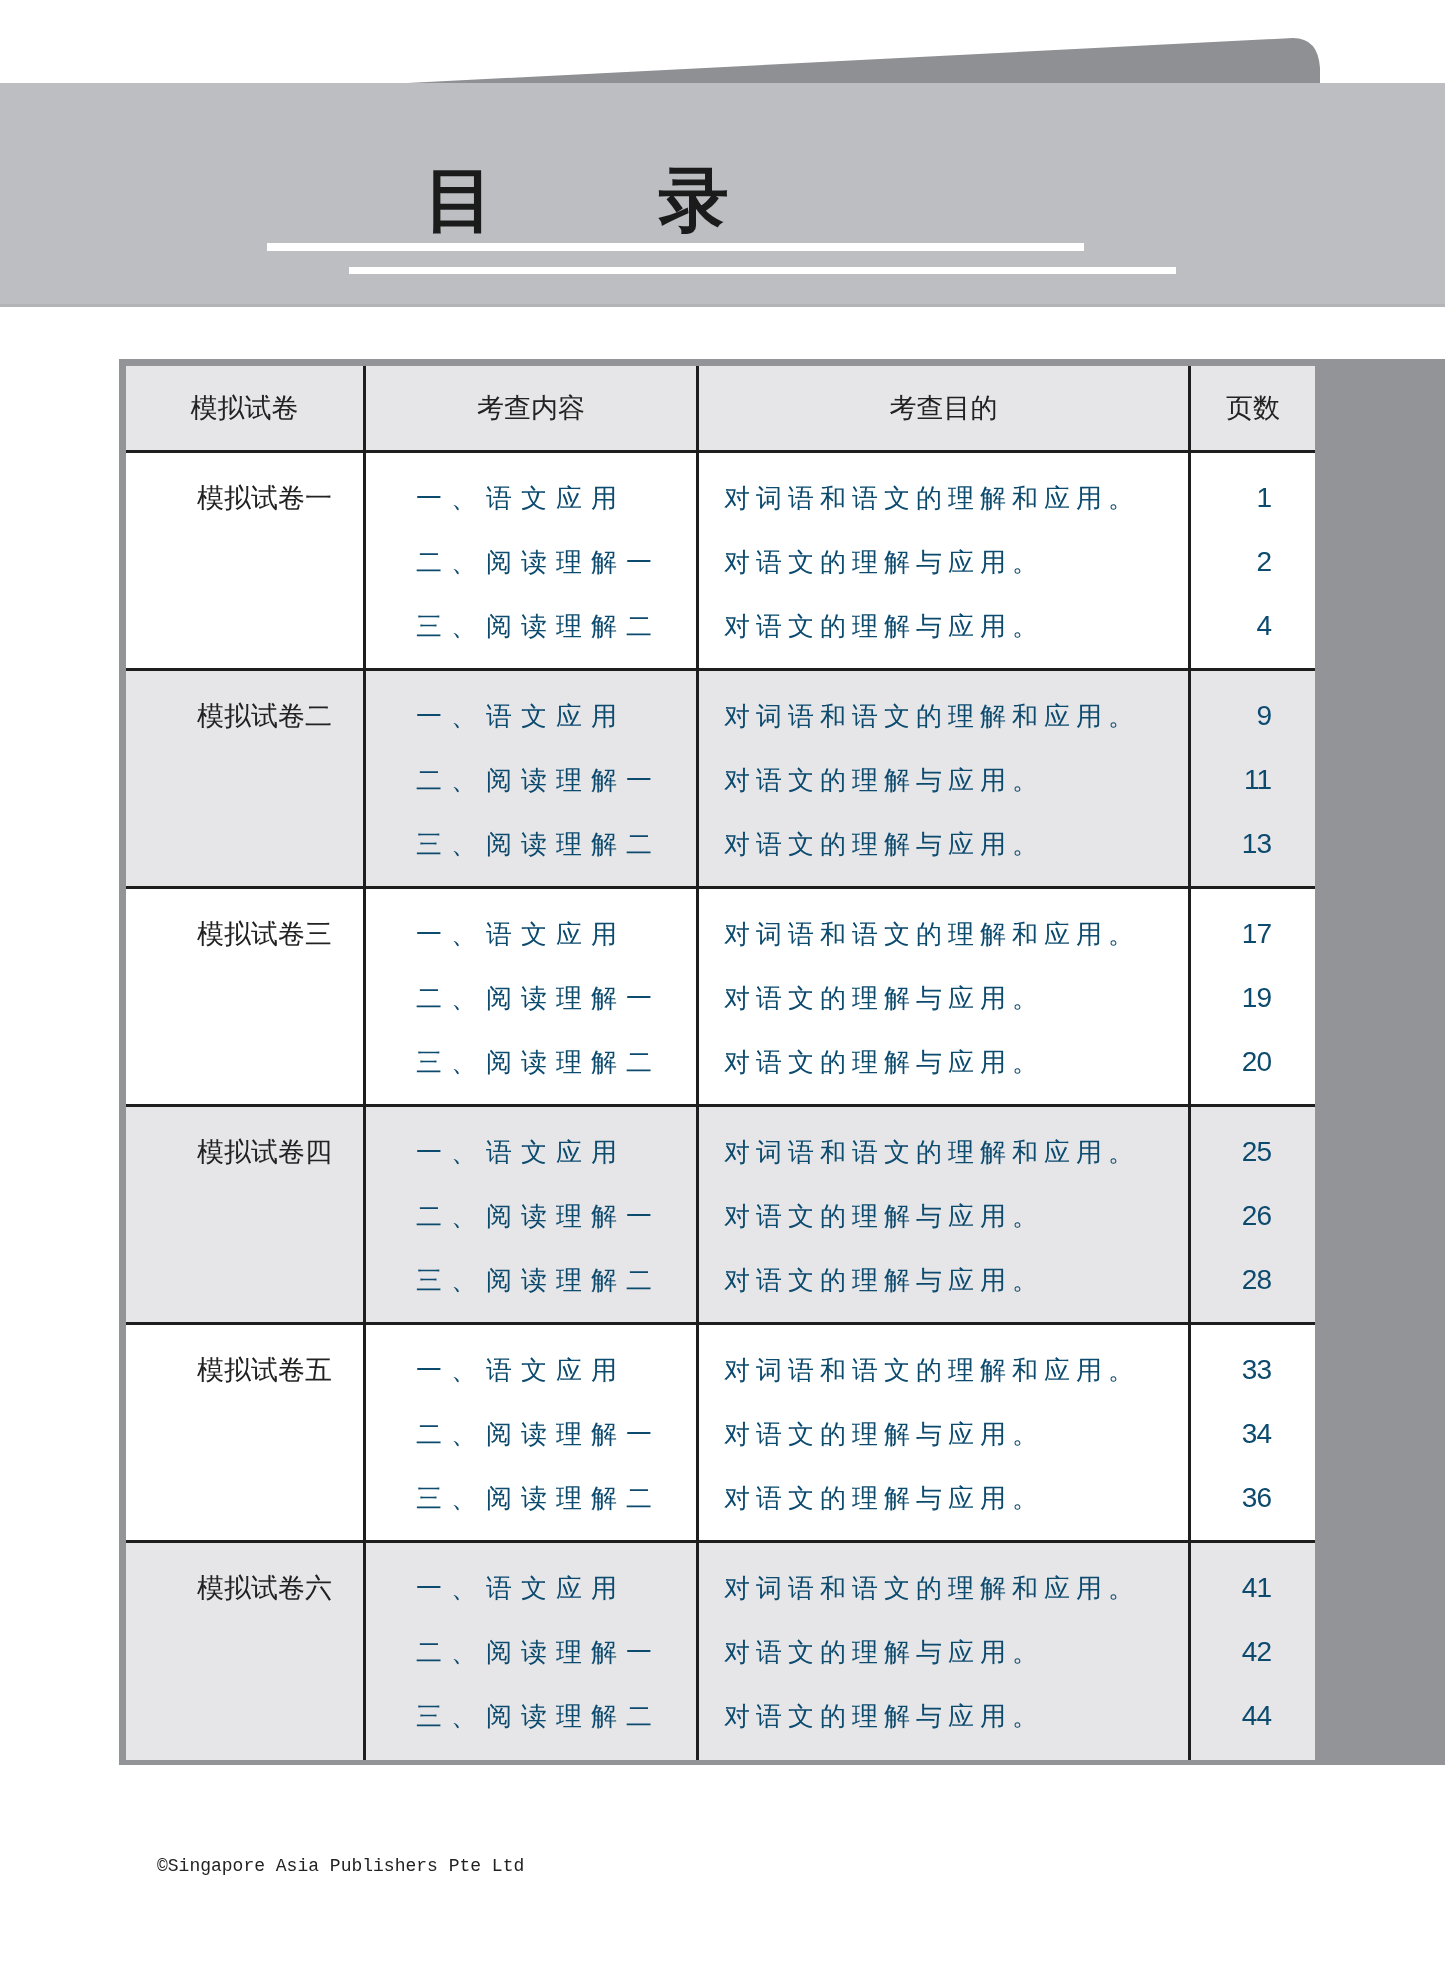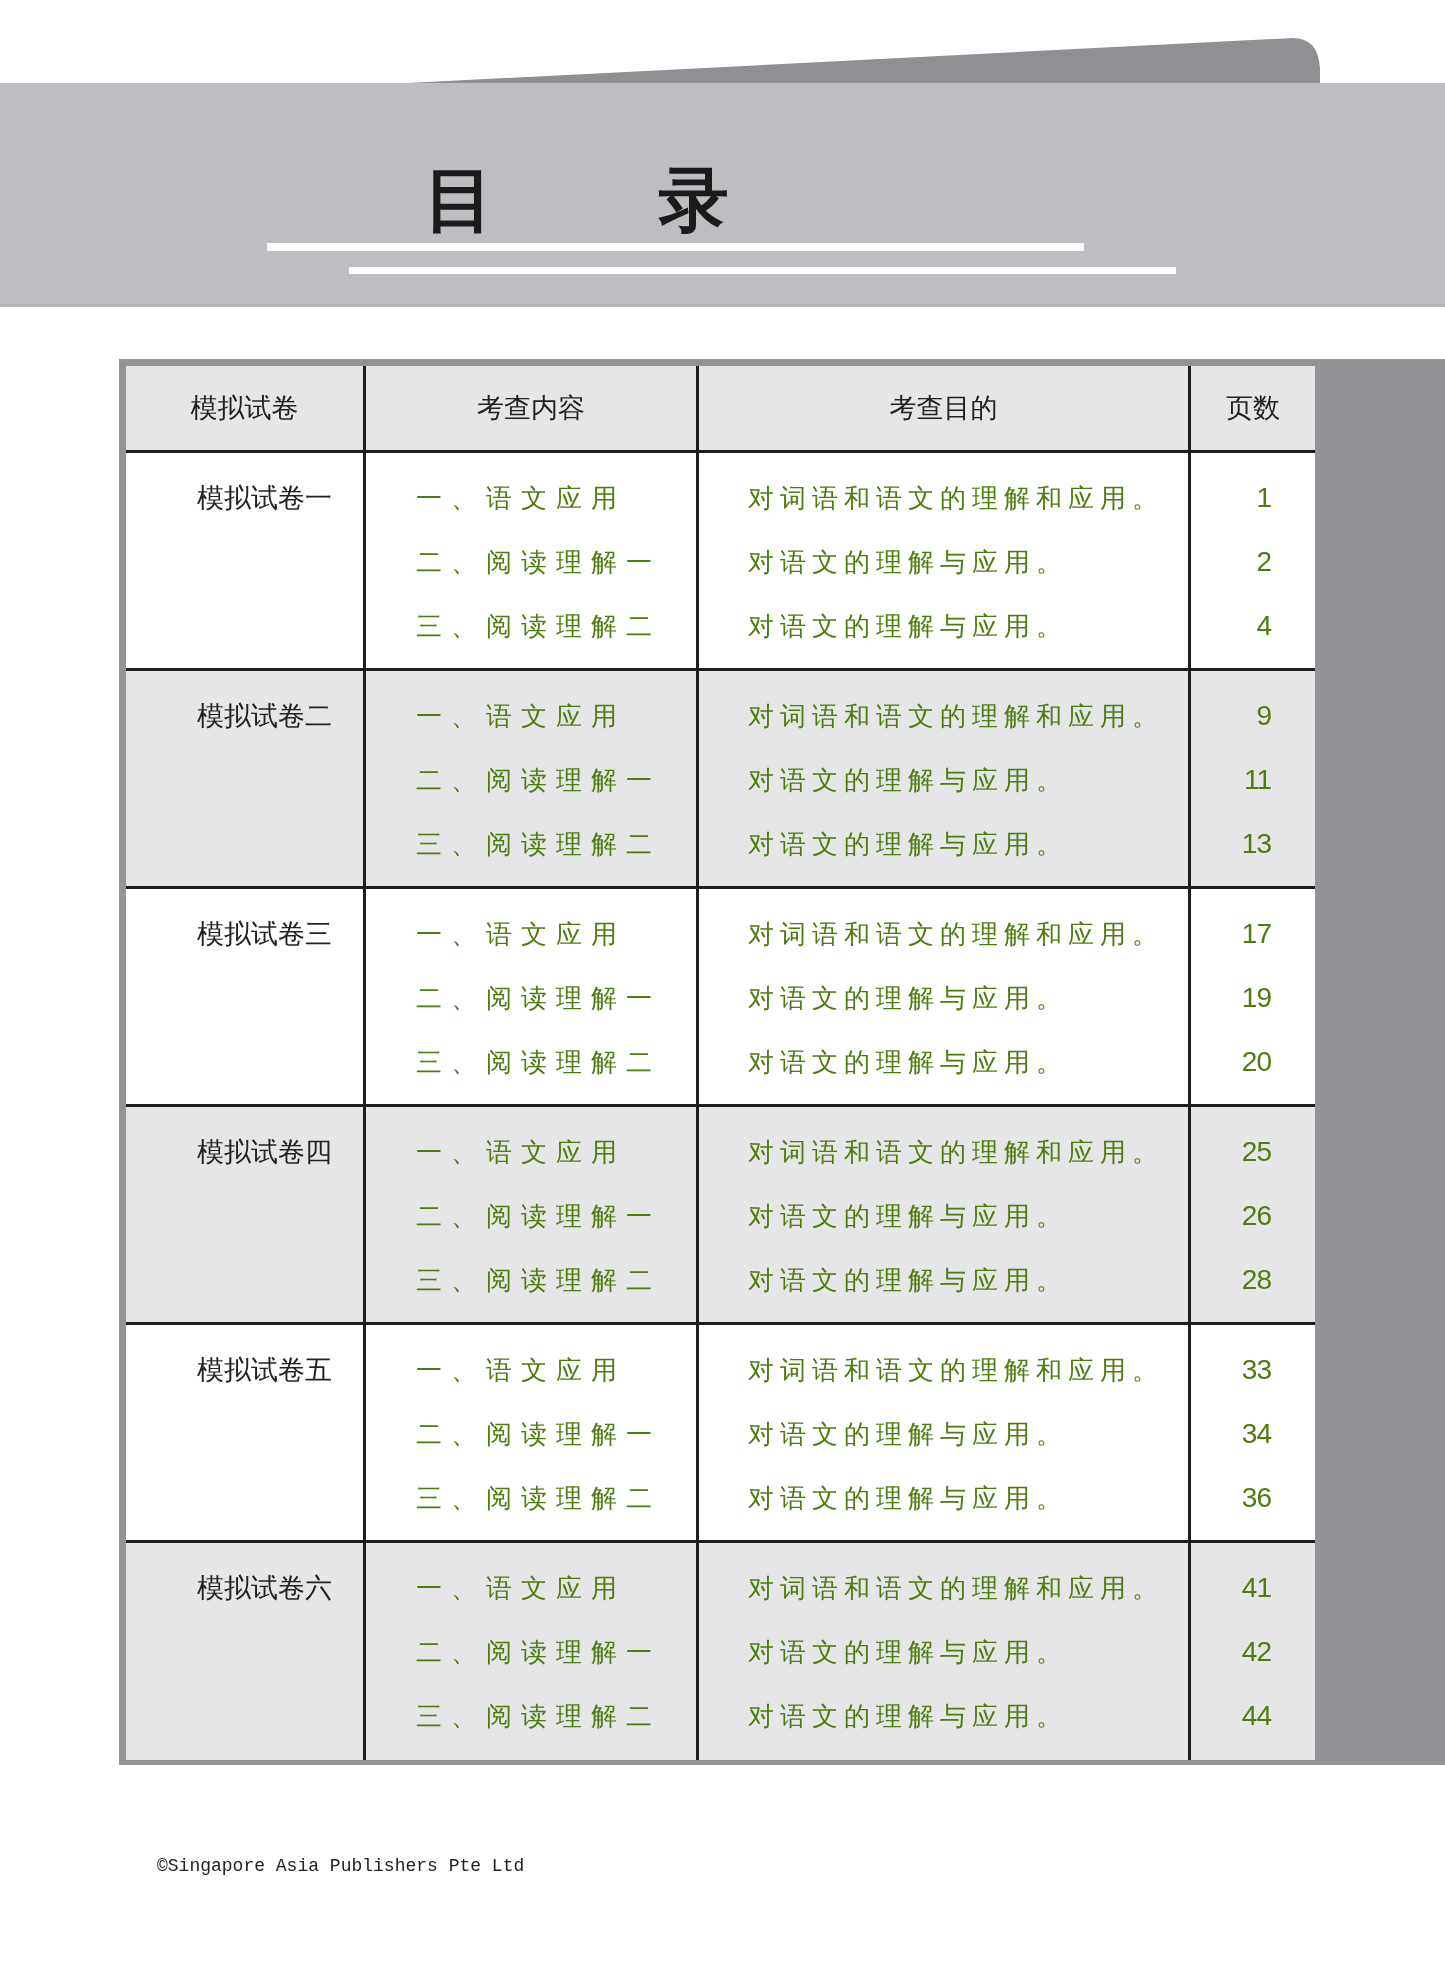--- a/index.html
+++ b/index.html
@@ -32,23 +32,23 @@
   table.toc tbody tr.shade td { background: #e6e6e8; }
   table.toc tbody tr.plain td { background: #ffffff; }
 
   .col-paper { width: 238px; }
   .col-content { width: 332px; }
   .col-goal { width: 491px; }
   .col-page { width: 125px; }
 
   .paper-name { padding-top: 27px; padding-left: 71px; font-size: 27px; line-height: 36px; color: #222; }
   .lines { padding-top: 17px; }
-  .line { height: 64px; line-height: 56px; font-family: "DejaVu Serif", serif; font-size: 26px; color: #4d7c0f; white-space: nowrap; }
+  .line { height: 64px; line-height: 56px; font-family: "DejaVu Serif", serif; font-size: 26px; color: #0c4a6e; white-space: nowrap; }
   .content .line { padding-left: 50px; letter-spacing: 9px; }
-  .goal .line { padding-left: 49px; letter-spacing: 6px; }
+  .goal .line { padding-left: 25px; letter-spacing: 6px; }
   .page .line { text-align: right; padding-right: 44px; font-family: "Liberation Sans", sans-serif;
                 font-size: 28px; letter-spacing: -1px; }
 
   .footer { position: absolute; left: 121px; top: 1856px; font-family: Liberation Mono, monospace;
             font-size: 18px; color: #222; margin-left: 36px; }
 </style>
 </head>
 <body>
 
 <div class="tab">

